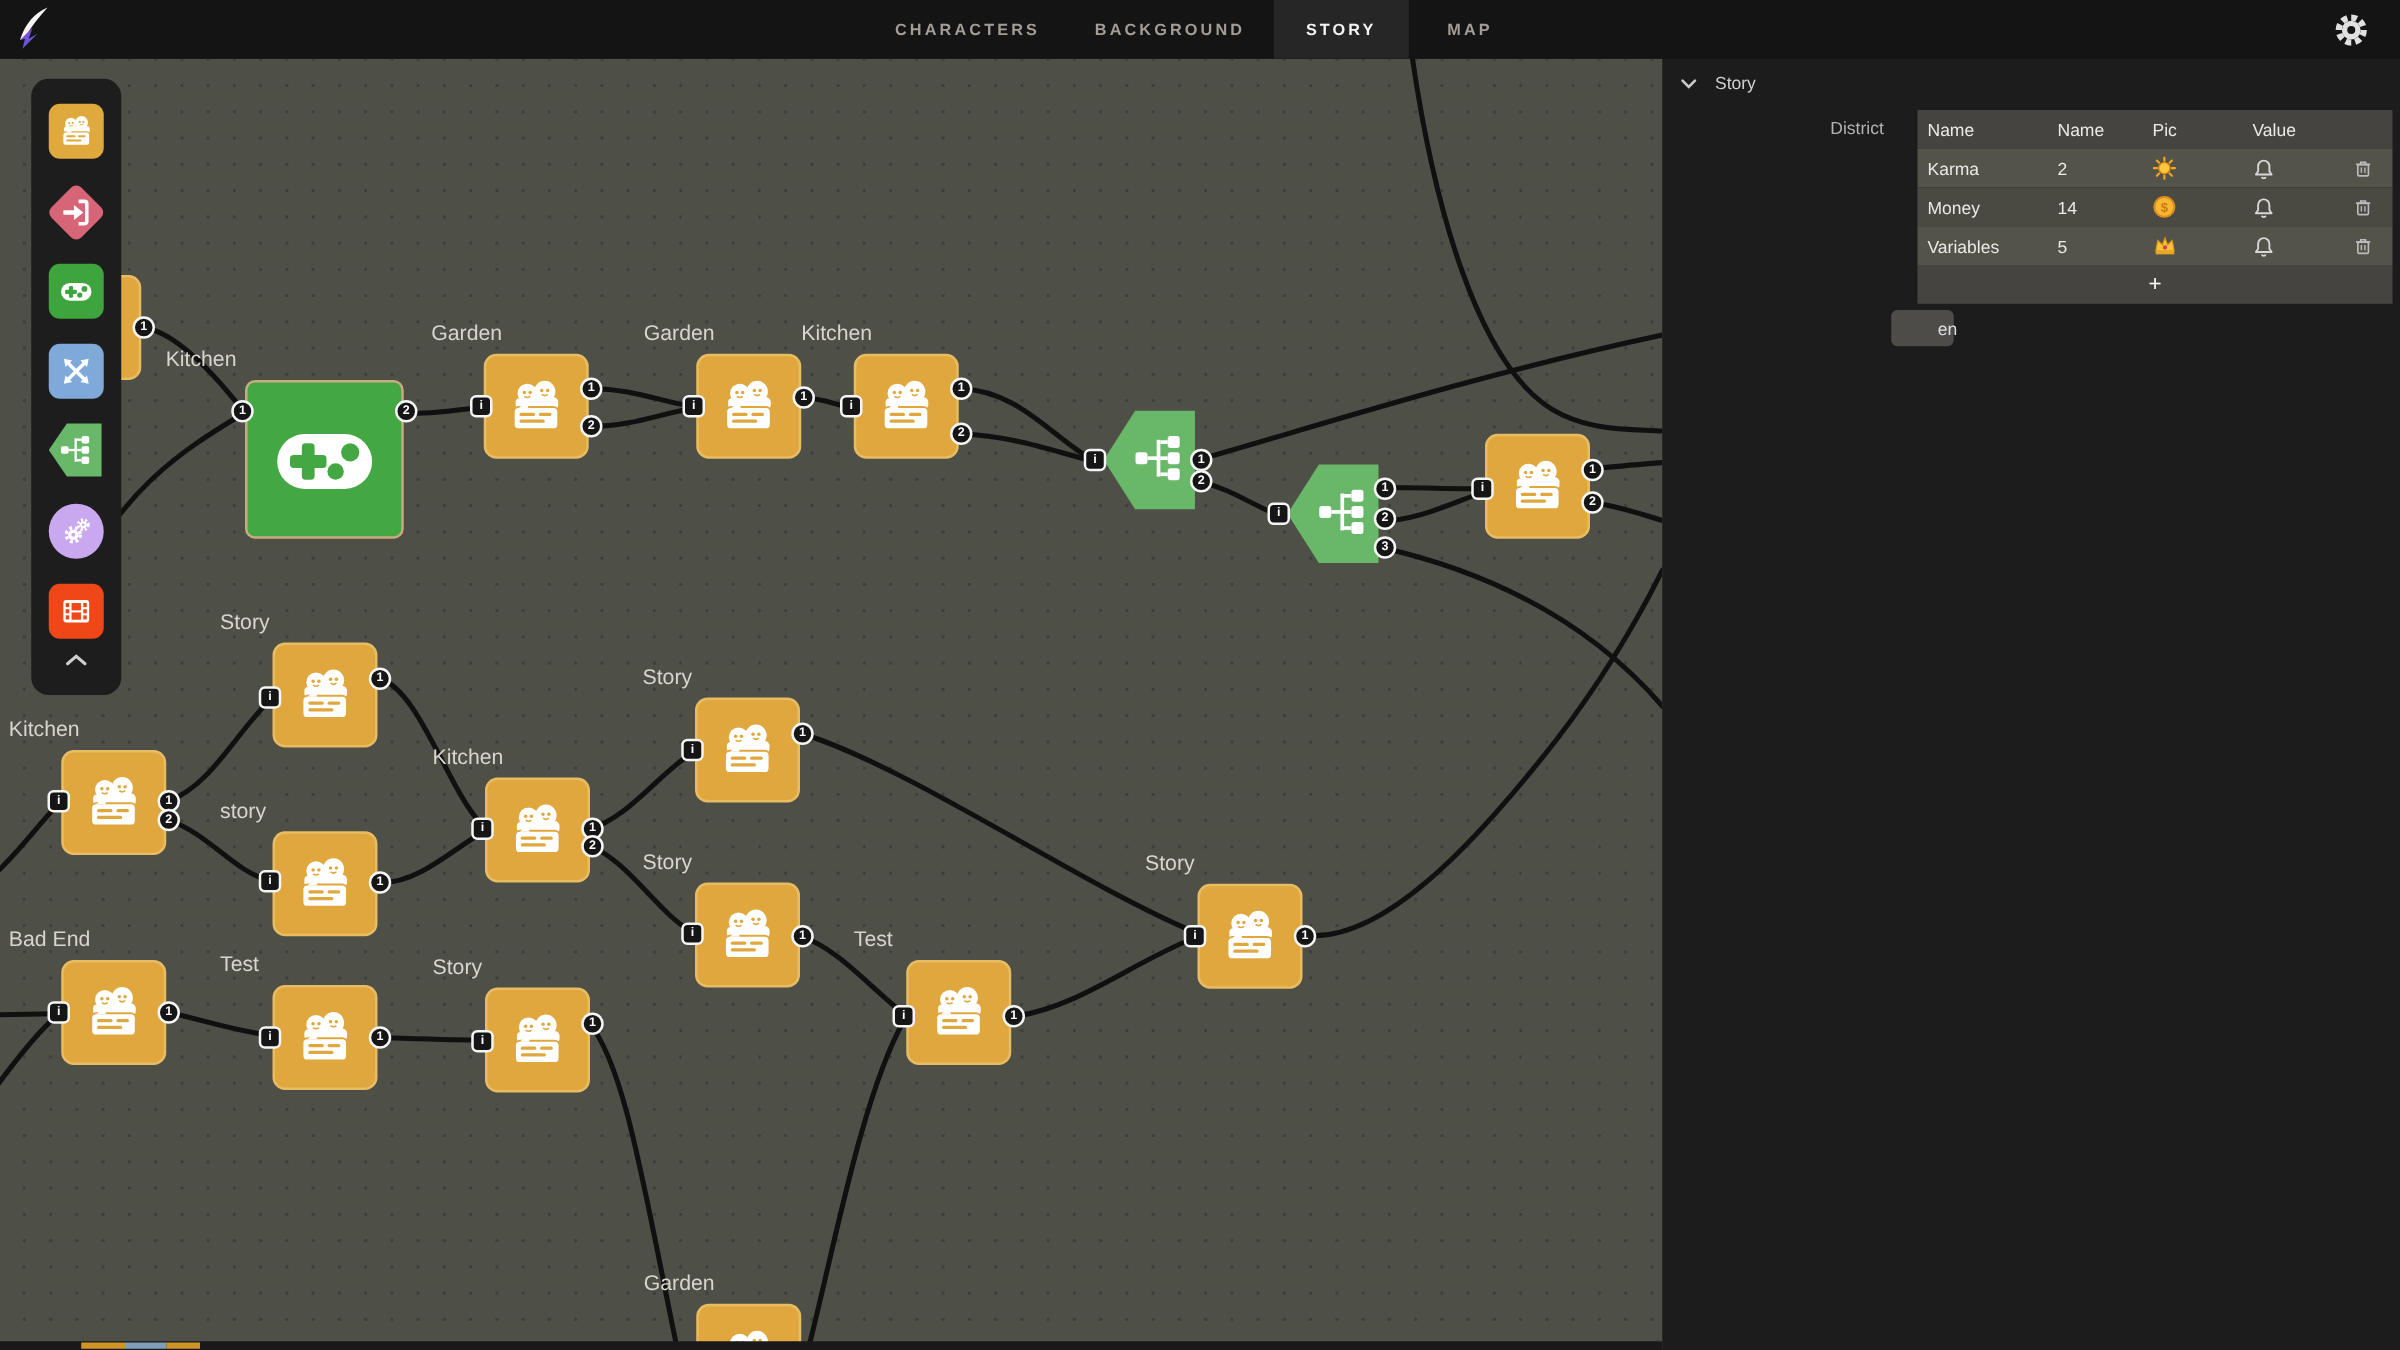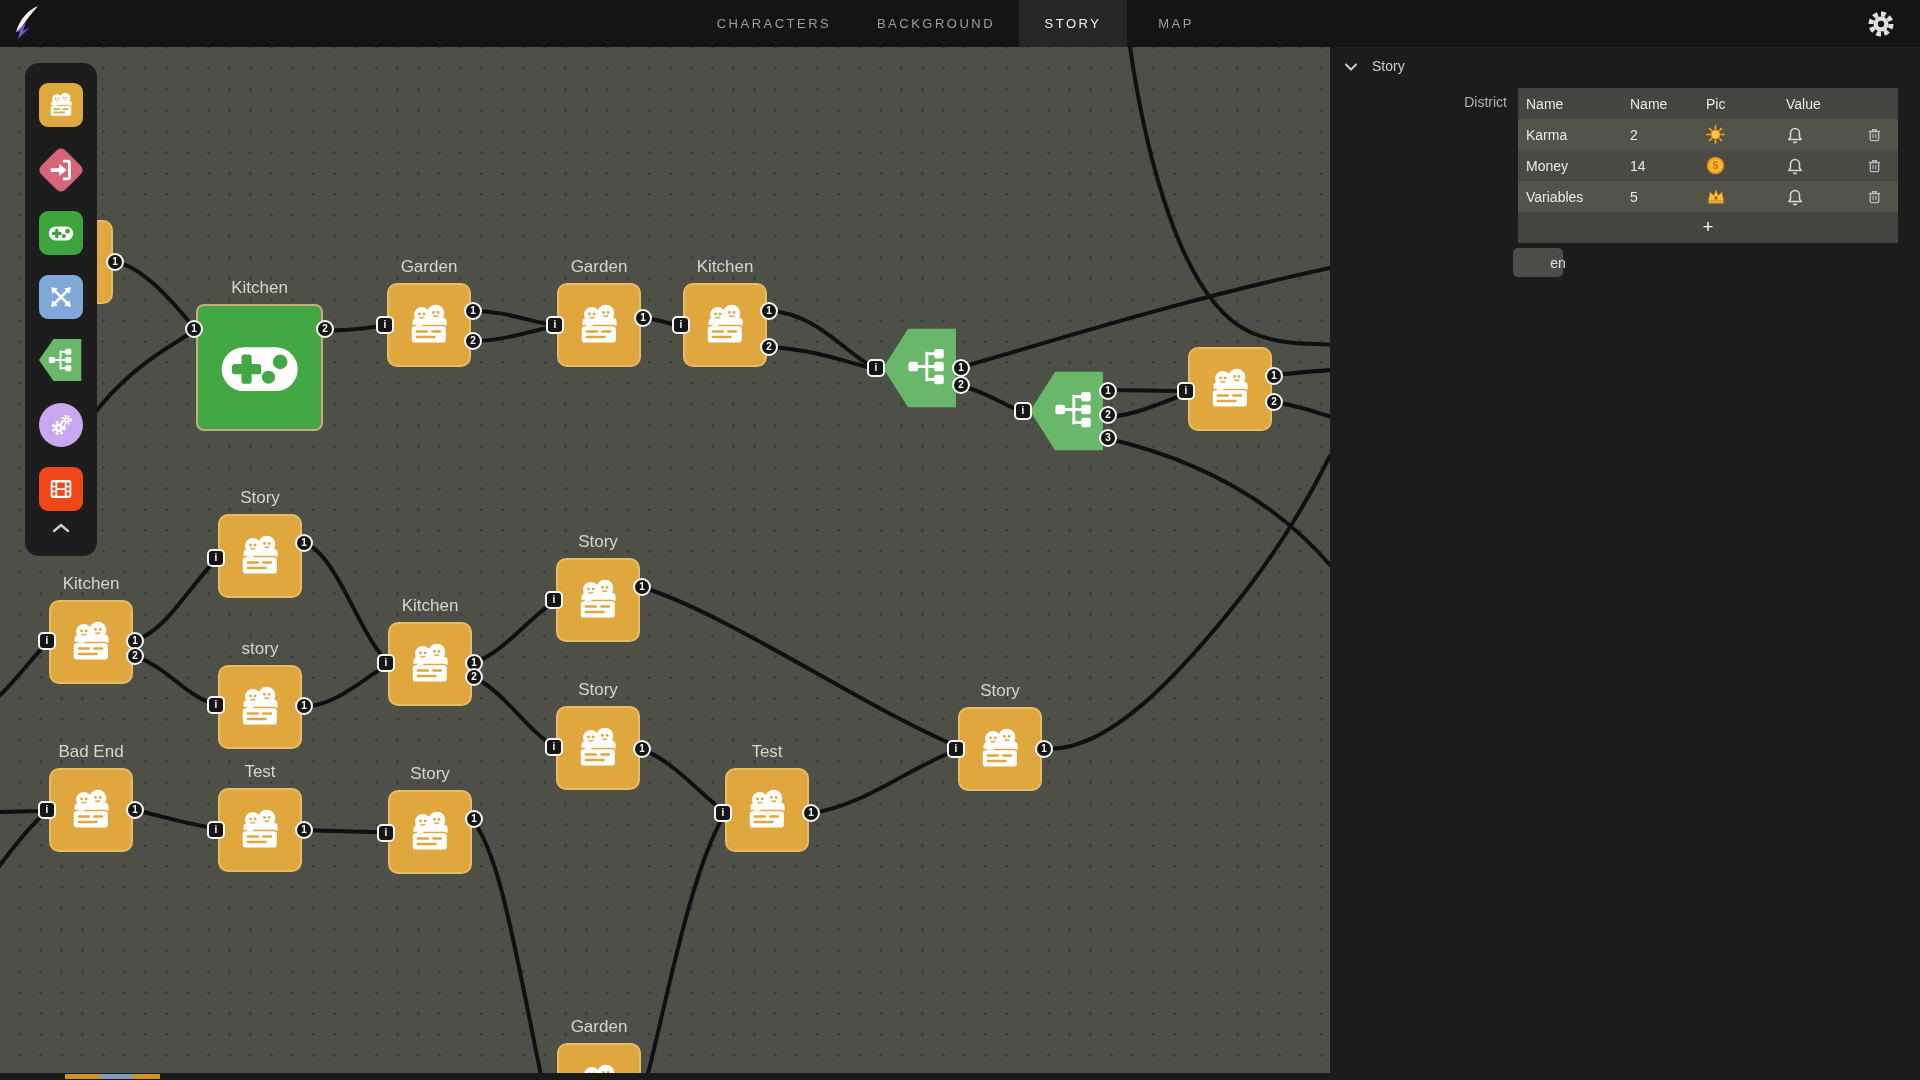--- a/index.html
+++ b/index.html
@@ -2,21 +2,21 @@
 <html><head>
 <meta charset="utf-8">
 <style>
   html,body{margin:0;padding:0;background:#0c0c0c;}
   *{box-sizing:border-box;font-family:"Liberation Sans",sans-serif;}
   #app{position:relative;width:1920px;height:1080px;overflow:hidden;background:#1c1c1c;}
 
   
   #topbar{position:absolute;left:0;top:0;width:1920px;height:47px;background:#141414;z-index:50;}
   .tab{position:absolute;top:0;height:47px;line-height:47px;text-align:center;color:#a29d97;
-       font-size:13px;letter-spacing:2.5px;cursor:pointer;}
+       font-size:13px;letter-spacing:2.5px;cursor:pointer;font-weight:bold;}
   .tab.active{background:#262626;color:#f2f2f2;}
   #logo{position:absolute;left:8px;top:4px;width:38px;height:38px;}
   #settings-gear{position:absolute;left:1866px;top:9px;width:30px;height:30px;cursor:pointer;}
 
   
   #canvas{position:absolute;left:0;top:47px;width:1330px;height:1033px;overflow:hidden;
           background-color:#4e4f47;
           background-image:radial-gradient(circle,#3d3e37 1.3px,transparent 1.5px);
           background-size:21px 21px;background-position:9px 11px;}
   #edges{position:absolute;left:0;top:0;}
@@ -24,21 +24,21 @@
 
   .node{position:absolute;z-index:5;}
   .node .body{position:absolute;inset:0;display:flex;align-items:center;justify-content:center;cursor:pointer;}
   .node.scene .body{background:var(--node-bg);border:2px solid #e8bc62;border-radius:10px;}
   .node.game .body{background:var(--node-bg);border:2px solid #c7ab80;border-radius:8px;}
   .node.condition .body{background:var(--node-bg);
       clip-path:polygon(0% 50%,33% 2%,96% 2%,96% 98%,33% 98%);}
   .node.condition .body .icon{margin-left:18%;}
   .node .icon{width:62%;height:62%;}
   .node.game .icon{width:76%;height:76%;}
-  .node-label{position:absolute;left:-50%;width:200%;bottom:100%;margin-bottom:6px;text-align:center;
+  .node-label{position:absolute;left:-50%;width:200%;bottom:100%;margin-bottom:6px;text-align:left;
       color:#d8d5cf;font-size:17px;pointer-events:none;}
   .port{position:absolute;width:18px;height:18px;background:#151515;border:2px solid #f5f5f5;
       color:#fff;font-size:10px;font-weight:bold;text-align:center;line-height:14px;
       border-radius:50%;z-index:6;cursor:pointer;}
   .port.in{border-radius:5px;}
 
   
   #bottom-strip{position:absolute;left:0;bottom:0;width:1330px;height:7px;background:#191919;z-index:8;}
   #bottom-strip .seg{position:absolute;top:1px;height:5px;}
 
@@ -57,21 +57,21 @@
   #toolbar-collapse{position:absolute;left:0;width:72px;top:450px;height:30px;display:flex;
       align-items:center;justify-content:center;cursor:pointer;}
 
   
   #panel{position:absolute;left:1330px;top:47px;width:590px;height:1033px;background:#1c1c1c;z-index:30;}
   #panel-header{position:absolute;left:0;top:0;width:100%;height:40px;cursor:pointer;}
   #panel-chevron{position:absolute;left:14px;top:13px;width:14px;height:14px;}
   #panel-title{position:absolute;left:42px;top:11px;font-size:14px;color:#cfcfcf;}
   #variables-label{position:absolute;left:0;top:47px;width:177px;text-align:right;
       font-size:14px;color:#b3b3b3;}
-  #var-table{position:absolute;left:188px;top:41px;width:380px;}
+  #var-table{position:absolute;left:204px;top:41px;width:380px;}
   .trow{position:relative;width:380px;height:31px;display:flex;align-items:center;color:#eceae6;font-size:14px;}
   .trow.head{background:#454440;}
   .trow.odd{background:#54534a;}
   .trow.even{background:#4a4942;}
   .trow.foot{background:#454440;justify-content:center;color:#fff;font-size:18px;cursor:pointer;}
   .c-name{width:112px;padding-left:8px;}
   .c-value{width:76px;}
   .c-pic{width:80px;display:flex;align-items:center;}
   .c-sound{width:80px;display:flex;align-items:center;}
   .c-trash{width:32px;display:flex;align-items:center;cursor:pointer;}

